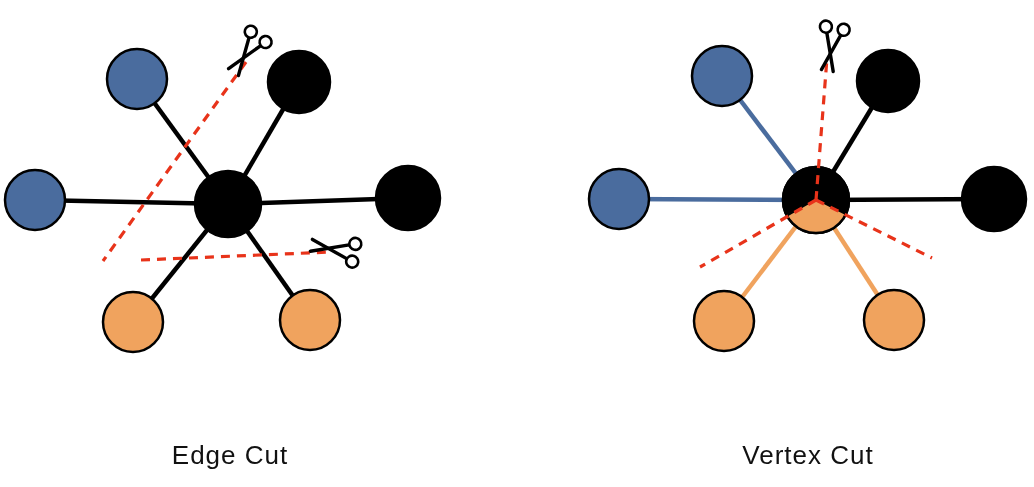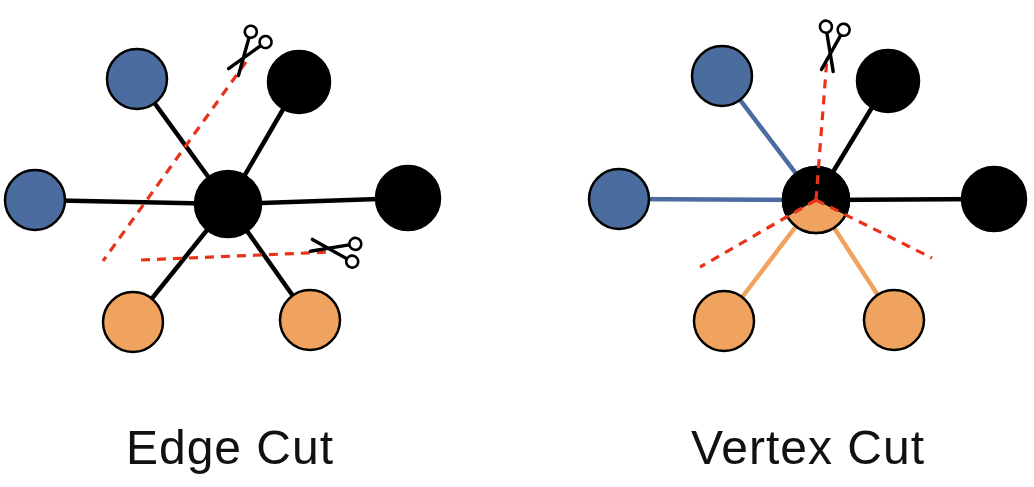--- a/index.html
+++ b/index.html
@@ -15,23 +15,23 @@
     font-family: "Liberation Sans", sans-serif;
     overflow: hidden;
   }
   svg.graph-canvas {
     position: absolute;
     left: 0;
     top: 0;
   }
   .diagram-label {
     position: absolute;
-    top: 420px;
+    top: 440px;
     transform: translateX(-50%);
-    font-size: 48px;
+    font-size: 26px;
     font-weight: 300;
     letter-spacing: 1px;
     color: #111111;
     white-space: nowrap;
   }
   .label-edge   { left: 230px; }
   .label-vertex { left: 808px; text-align: right; }
 </style>
 </head>
 <body>

